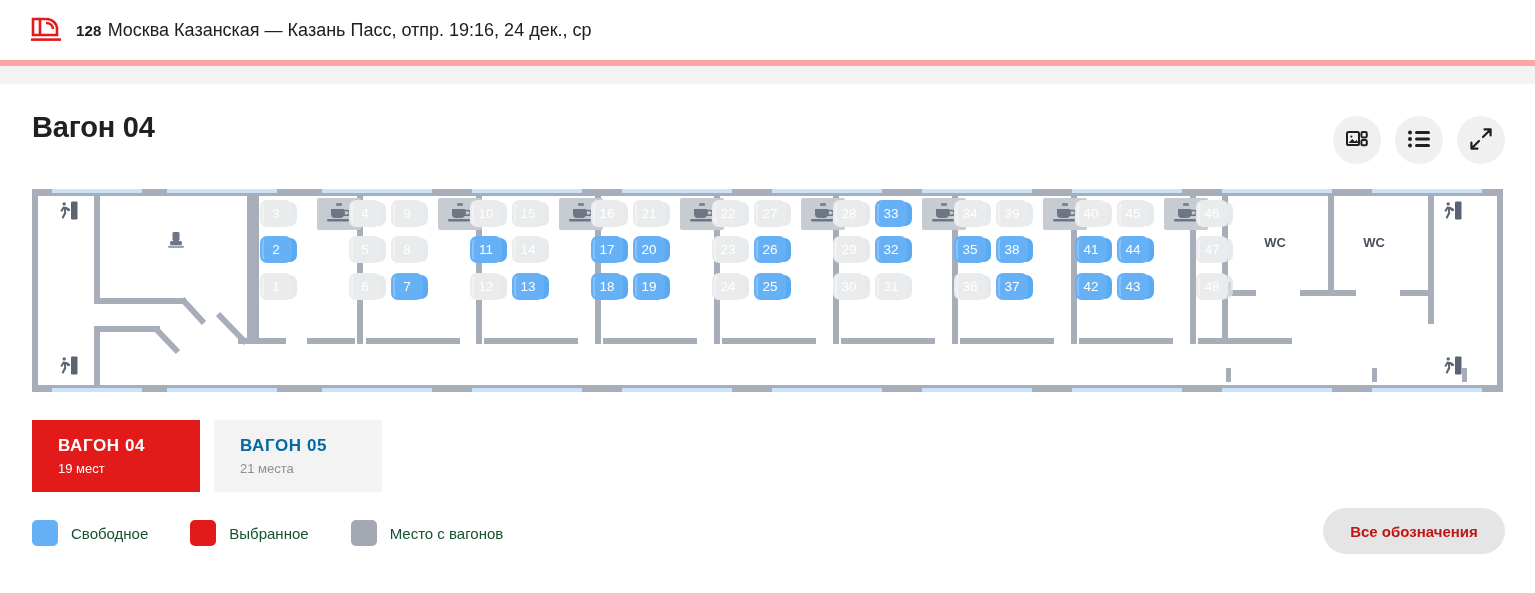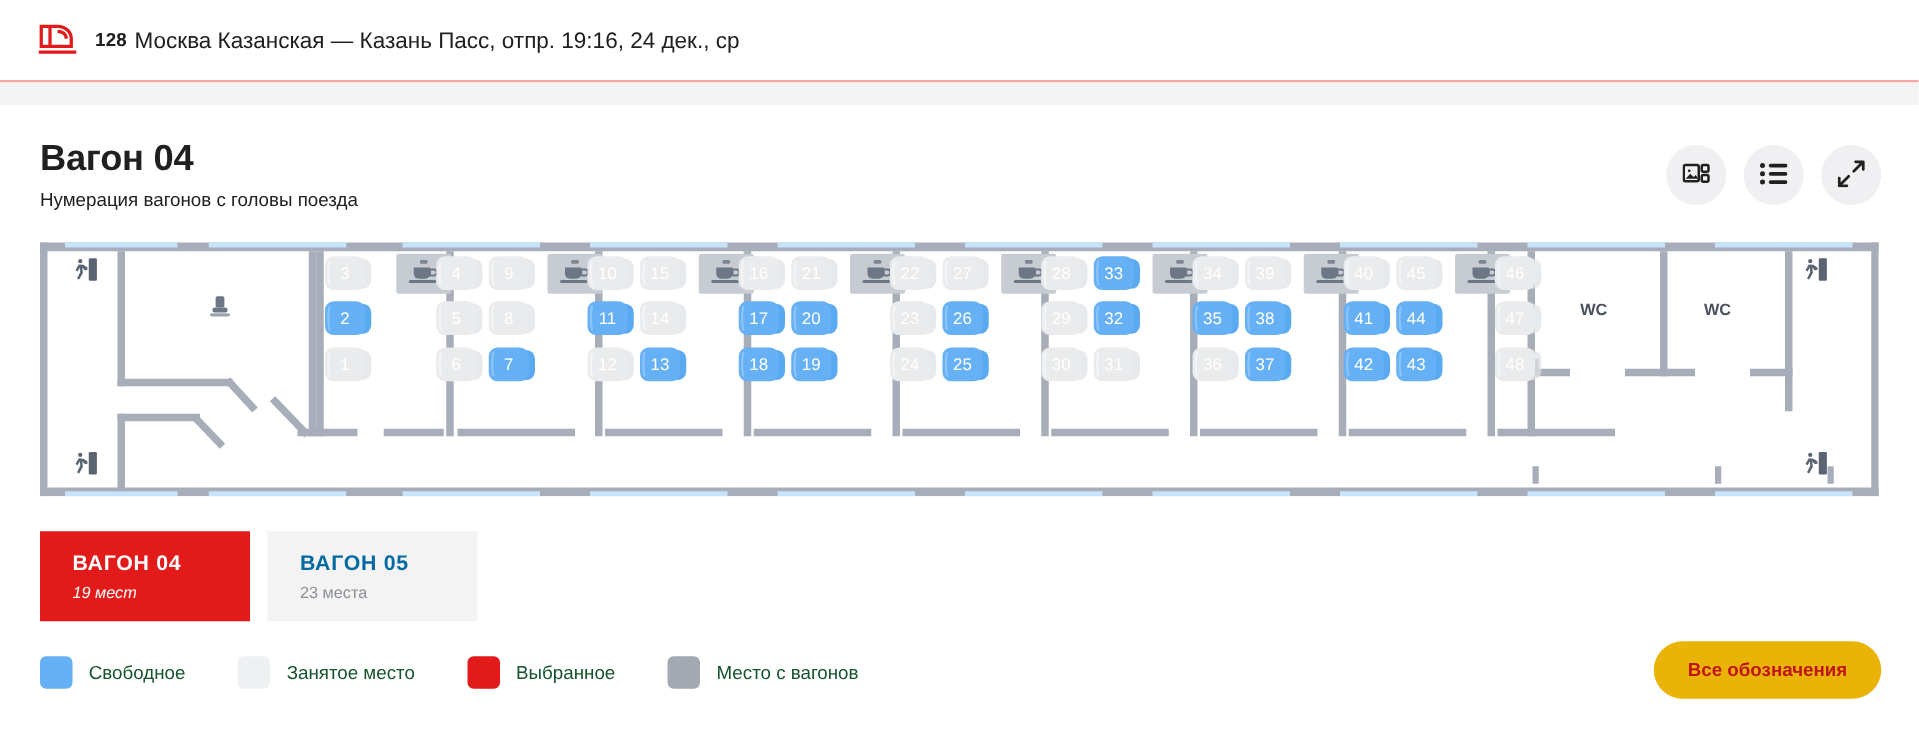--- a/index.html
+++ b/index.html
@@ -11,21 +11,21 @@
     color:#21201f;
     overflow:hidden;
     position:relative;
   }
 
   
   .topbar{
     height:66px; width:100%;
     display:flex; align-items:center;
     padding:0 0 0 30px;
-    border-bottom:2px solid #fca5a5;
+    border-bottom:6px solid #fca5a5;
     background:#fff;
   }
   .train-logo{ width:34px; height:26px; margin-right:12px; flex:none; }
   .train-num{ font-size:15px; font-weight:700; color:#21201f; margin-right:6px; letter-spacing:.2px;}
   .train-route{ font-size:18px; color:#21201f; font-weight:400; }
 
   .graystrip{ height:18px; background:#f3f3f4; width:100%; }
 
   
   .header{
@@ -59,34 +59,34 @@
     display:flex;flex-direction:column;justify-content:center;
     padding-left:26px; text-align:left;
   }
   .tab.active{ background:#e21a1a; }
   .tab-name{
     font-size:17px;font-weight:700;letter-spacing:.6px;color:#0369a1;
     font-family:"Liberation Sans","DejaVu Sans",sans-serif;
   }
   .tab.active .tab-name{ color:#fff; }
   .tab-seats{ font-size:13px; color:#8b8f96; margin-top:5px; }
-  .tab.active .tab-seats{ color:#fff;font-style:italic; }
+  .tab.active .tab-seats{ color:#fff; }
 
   
   .legend{
     display:flex; align-items:center; padding:0 30px 0 32px; margin-top:28px;
     position:relative;
   }
   .leg-item{ display:flex; align-items:center; margin-right:42px; }
   .swatch{ width:26px;height:26px;border-radius:5px; margin-right:13px; flex:none;}
   .leg-label{ font-size:15px; color:#14532d; white-space:nowrap;}
   .all-marks{
     position:absolute; right:30px; top:-12px;
     width:182px;height:46px;border-radius:23px;
-    background:#eab308; border:none; cursor:pointer;
+    background:#e5e5e5; border:none; cursor:pointer;
     color:#c01515; font-size:15px; font-weight:700;
   }
 </style>
 </head>
 <body>
 
 <div class="topbar">
   <span class="train-logo">
     <svg viewBox="0 0 34 26" width="34" height="26">
       <path d="M3 2h13c6 0 11 4 11 10v6H3z" fill="none" stroke="#e21a1a" stroke-width="2.6"></path>
@@ -96,21 +96,20 @@
     </svg>
   </span>
   <span class="train-num">128</span>
   <span class="train-route">Москва Казанская — Казань Пасс, отпр. 19:16, 24 дек., ср</span>
 </div>
 <div class="graystrip"></div>
 
 <div class="header">
   <div>
     <h1 class="page-title">Вагон 04</h1>
-    <div class="page-sub">Нумерация вагонов с головы поезда</div>
   </div>
   <div class="hdr-actions">
     <button class="circ-btn">
       <span>
         <svg width="22" height="20" viewBox="0 0 22 20">
           <rect x="1" y="3" width="12" height="13" rx="1.6" fill="none" stroke="#21201f" stroke-width="2"></rect>
           <circle cx="5.4" cy="7.6" r="1.1" fill="#21201f"></circle>
           <path d="M2.6 14l3.6-4 2.6 2.6 1.8-1.6 2 3z" fill="#21201f"></path>
           <rect x="15.4" y="3" width="5.4" height="5.4" rx="1.4" fill="none" stroke="#21201f" stroke-width="2"></rect>
           <rect x="15.4" y="10.9" width="5.4" height="5.4" rx="1.4" fill="none" stroke="#21201f" stroke-width="2"></rect>
@@ -579,33 +578,29 @@
   </div>
 </div>
 
 <div class="tabs" id="wagon-tabs">
     <button class="tab active">
       <span class="tab-name">ВАГОН 04</span>
       <span class="tab-seats">19 мест</span>
     </button>
     <button class="tab">
       <span class="tab-name">ВАГОН 05</span>
-      <span class="tab-seats">23 места</span>
+      <span class="tab-seats">21 места</span>
     </button>
   </div>
 
 <div class="legend">
   <div id="legend-items" style="display:flex;align-items:center;">
       <div class="leg-item">
         <span class="swatch" style="background: rgb(102, 176, 245);"></span>
         <span class="leg-label">Свободное</span>
-      </div>
-      <div class="leg-item">
-        <span class="swatch" style="background: rgb(238, 241, 242);"></span>
-        <span class="leg-label">Занятое место</span>
       </div>
       <div class="leg-item">
         <span class="swatch" style="background: rgb(226, 26, 26);"></span>
         <span class="leg-label">Выбранное</span>
       </div>
       <div class="leg-item">
         <span class="swatch" style="background: rgb(163, 168, 178);"></span>
         <span class="leg-label">Место с вагонов</span>
       </div>
     </div>

